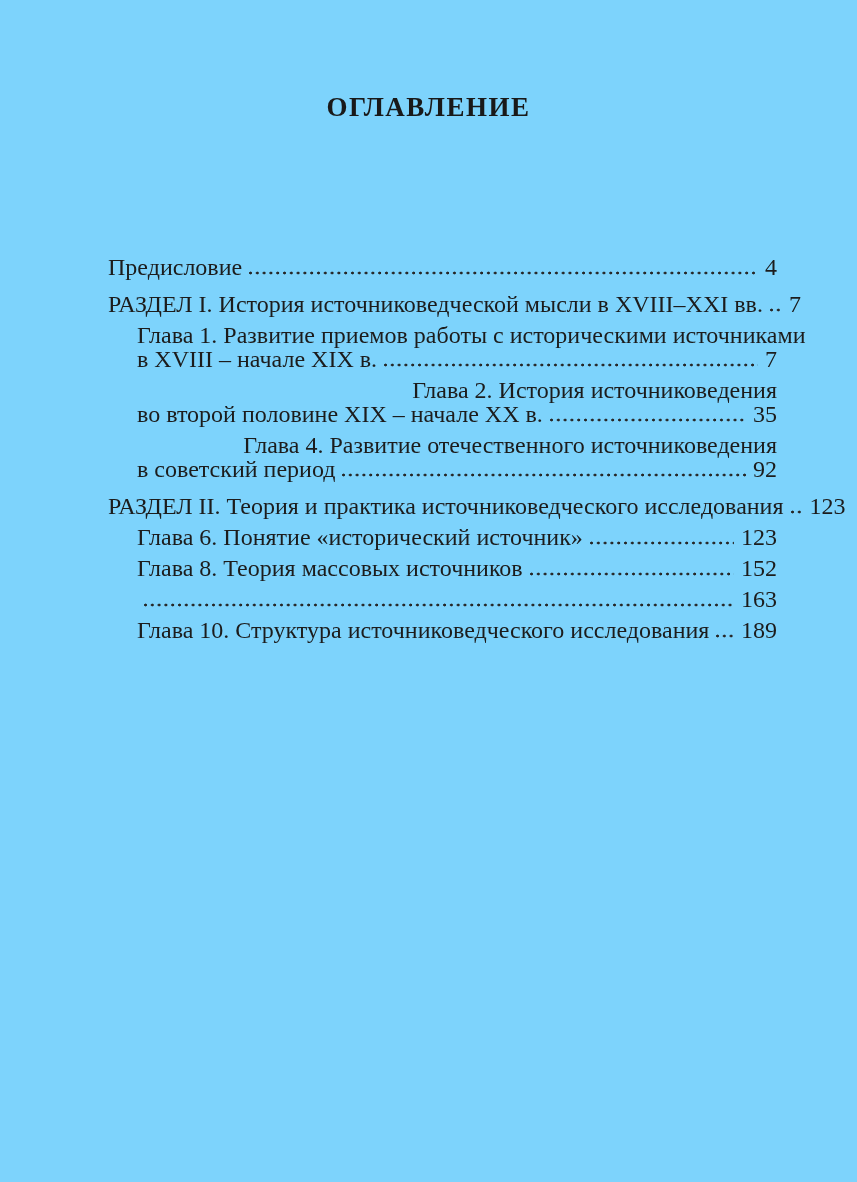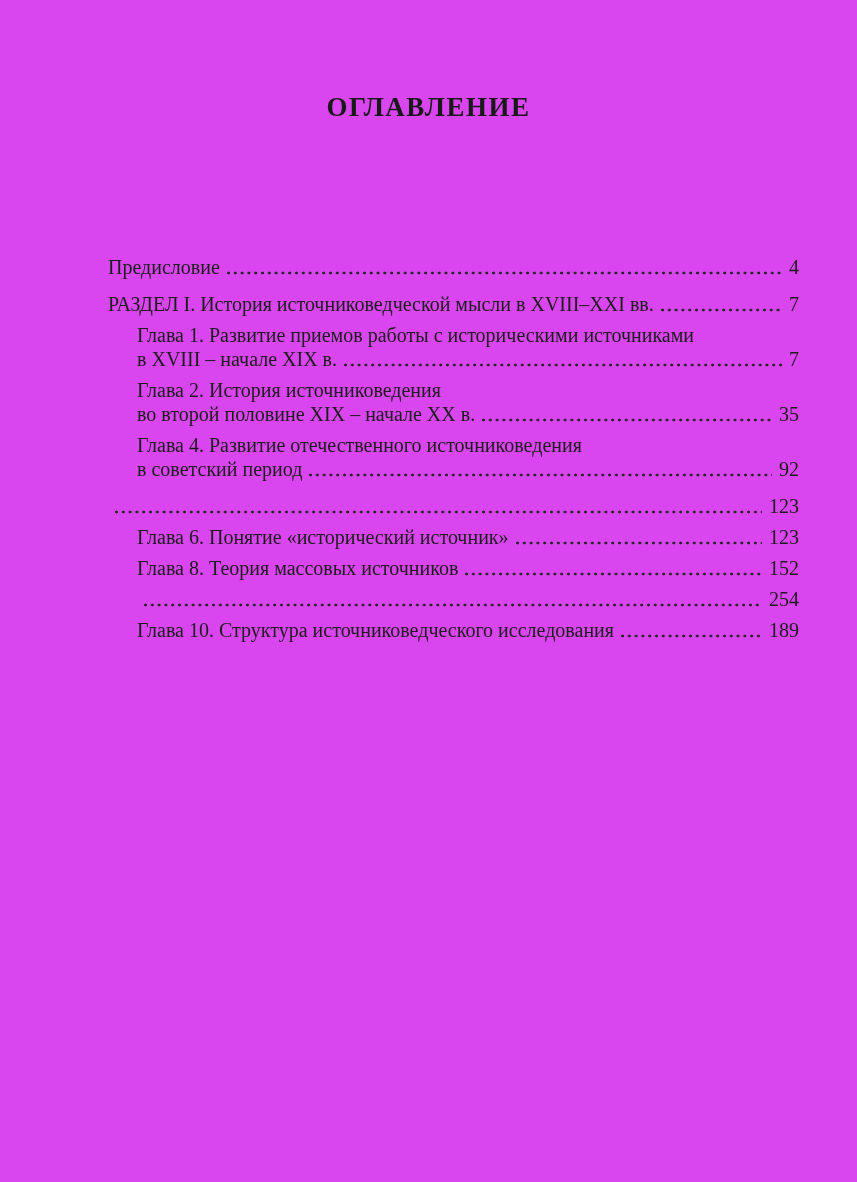--- a/index.html
+++ b/index.html
@@ -5,42 +5,42 @@
   html, body { margin: 0; padding: 0; }
   body {
     background: #ffffff;
     font-family: "Liberation Serif", "DejaVu Serif", serif;
     color: #1c1c1c;
   }
   .page {
     position: relative;
     width: 857px;
     height: 1182px;
-    background: #d946ef;
+    background: #7dd3fc;
     overflow: hidden;
   }
   .doc-title {
     margin: 0;
     padding-top: 92px;
     text-align: center;
     font-size: 27px;
     font-weight: bold;
     letter-spacing: 1.5px;
     line-height: 30px;
     color: #191919;
   }
   .toc {
-    margin: 133px 58px 0 108px;
-    font-size: 20px;
+    margin: 133px 80px 0 108px;
+    font-size: 24px;
     line-height: 24px;
     font-family: Liberation Serif, serif;
   }
   .toc-entry { margin-bottom: 7px; }
   .toc-entry.section { margin-top: 13px; }
-  .toc-entry.chapter { padding-left: 29px; }
+  .toc-entry.chapter { padding-left: 29px; text-align: right; }
   .toc-line { white-space: nowrap; }
   .toc-line-last {
     display: flex;
     align-items: flex-end;
   }
   .toc-text { white-space: nowrap; }
   .leader {
     flex: 1 0 12px;
     height: 4px;
     margin: 0 7px 4px 7px;
@@ -91,20 +91,21 @@
       <div class="toc-entry chapter">
         <div class="toc-line">Глава 4. Развитие отечественного источниковедения</div>
         <div class="toc-line-last">
           <span class="toc-text">в советский период</span>
           <span class="leader"></span>
           <span class="page-num">92</span>
         </div>
       </div>
       <div class="toc-entry section">
         <div class="toc-line-last">
+          <span class="toc-text">РАЗДЕЛ II. Теория и практика источниковедческого исследования</span>
           <span class="leader"></span>
           <span class="page-num">123</span>
         </div>
       </div>
       <div class="toc-entry chapter">
         <div class="toc-line-last">
           <span class="toc-text">Глава 6. Понятие «исторический источник»</span>
           <span class="leader"></span>
           <span class="page-num">123</span>
         </div>
@@ -112,21 +113,21 @@
       <div class="toc-entry chapter">
         <div class="toc-line-last">
           <span class="toc-text">Глава 8. Теория массовых источников</span>
           <span class="leader"></span>
           <span class="page-num">152</span>
         </div>
       </div>
       <div class="toc-entry chapter">
         <div class="toc-line-last">
           <span class="leader"></span>
-          <span class="page-num">254</span>
+          <span class="page-num">163</span>
         </div>
       </div>
       <div class="toc-entry chapter">
         <div class="toc-line-last">
           <span class="toc-text">Глава 10. Структура источниковедческого исследования</span>
           <span class="leader"></span>
           <span class="page-num">189</span>
         </div>
       </div>
     </div>

